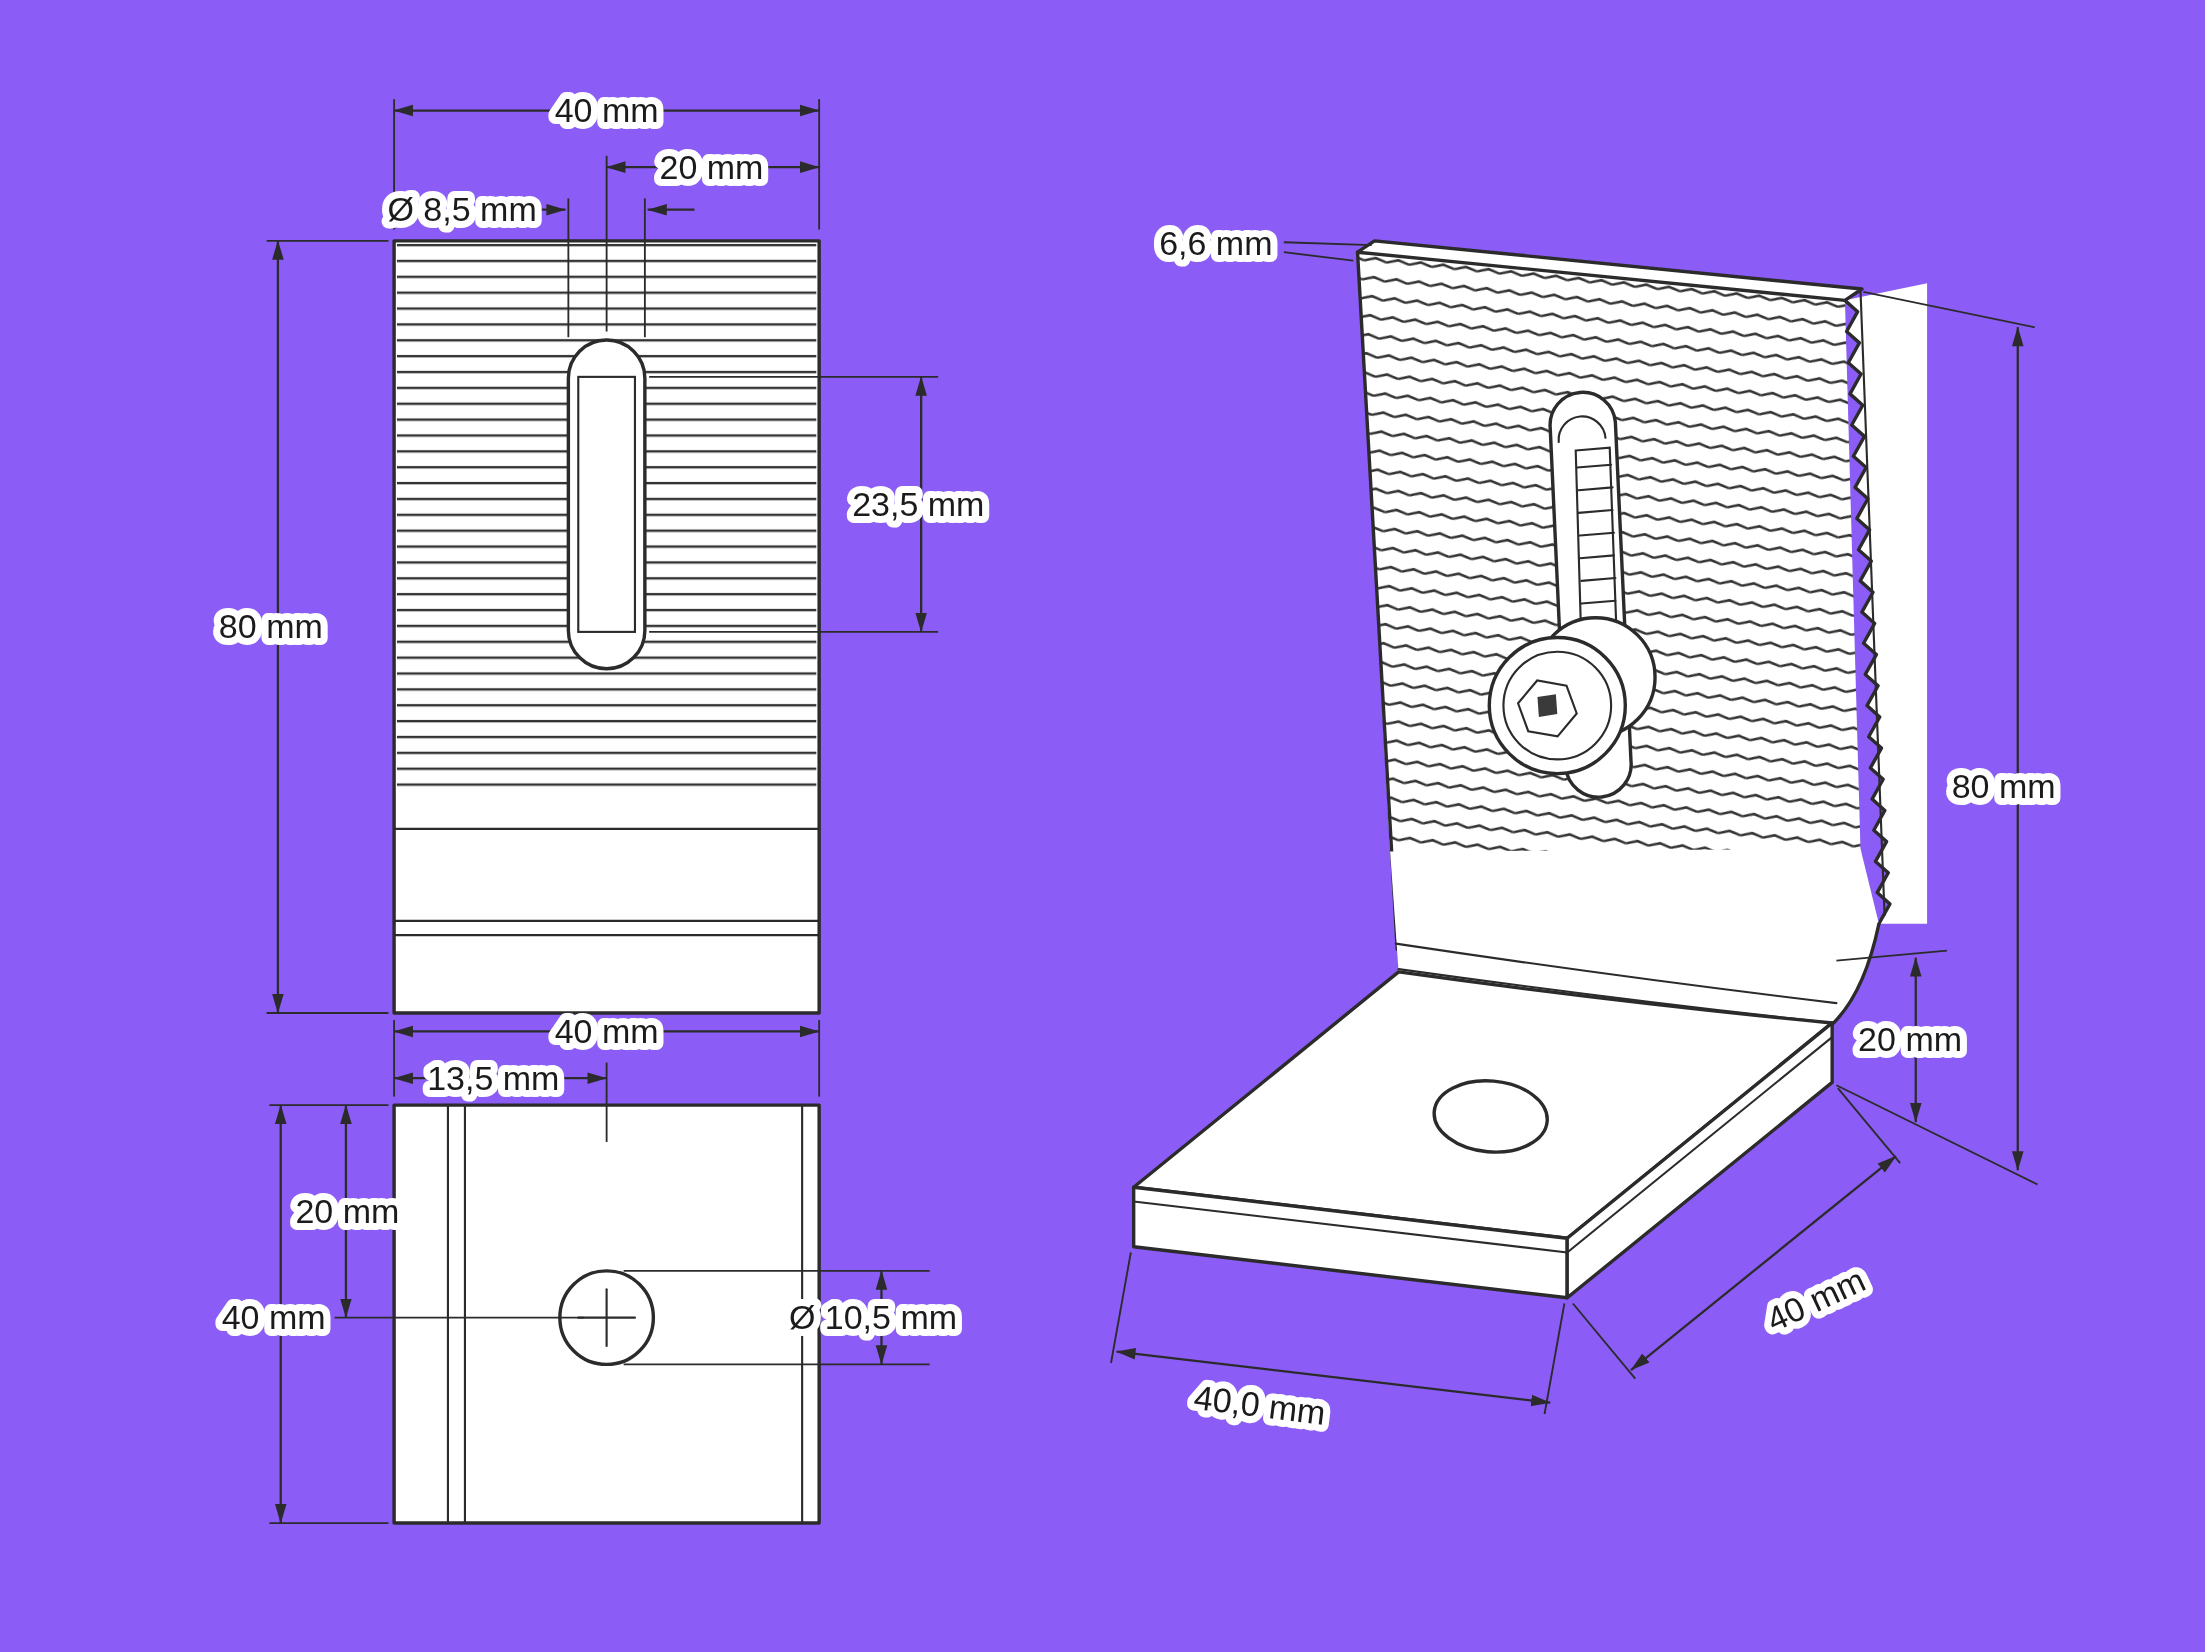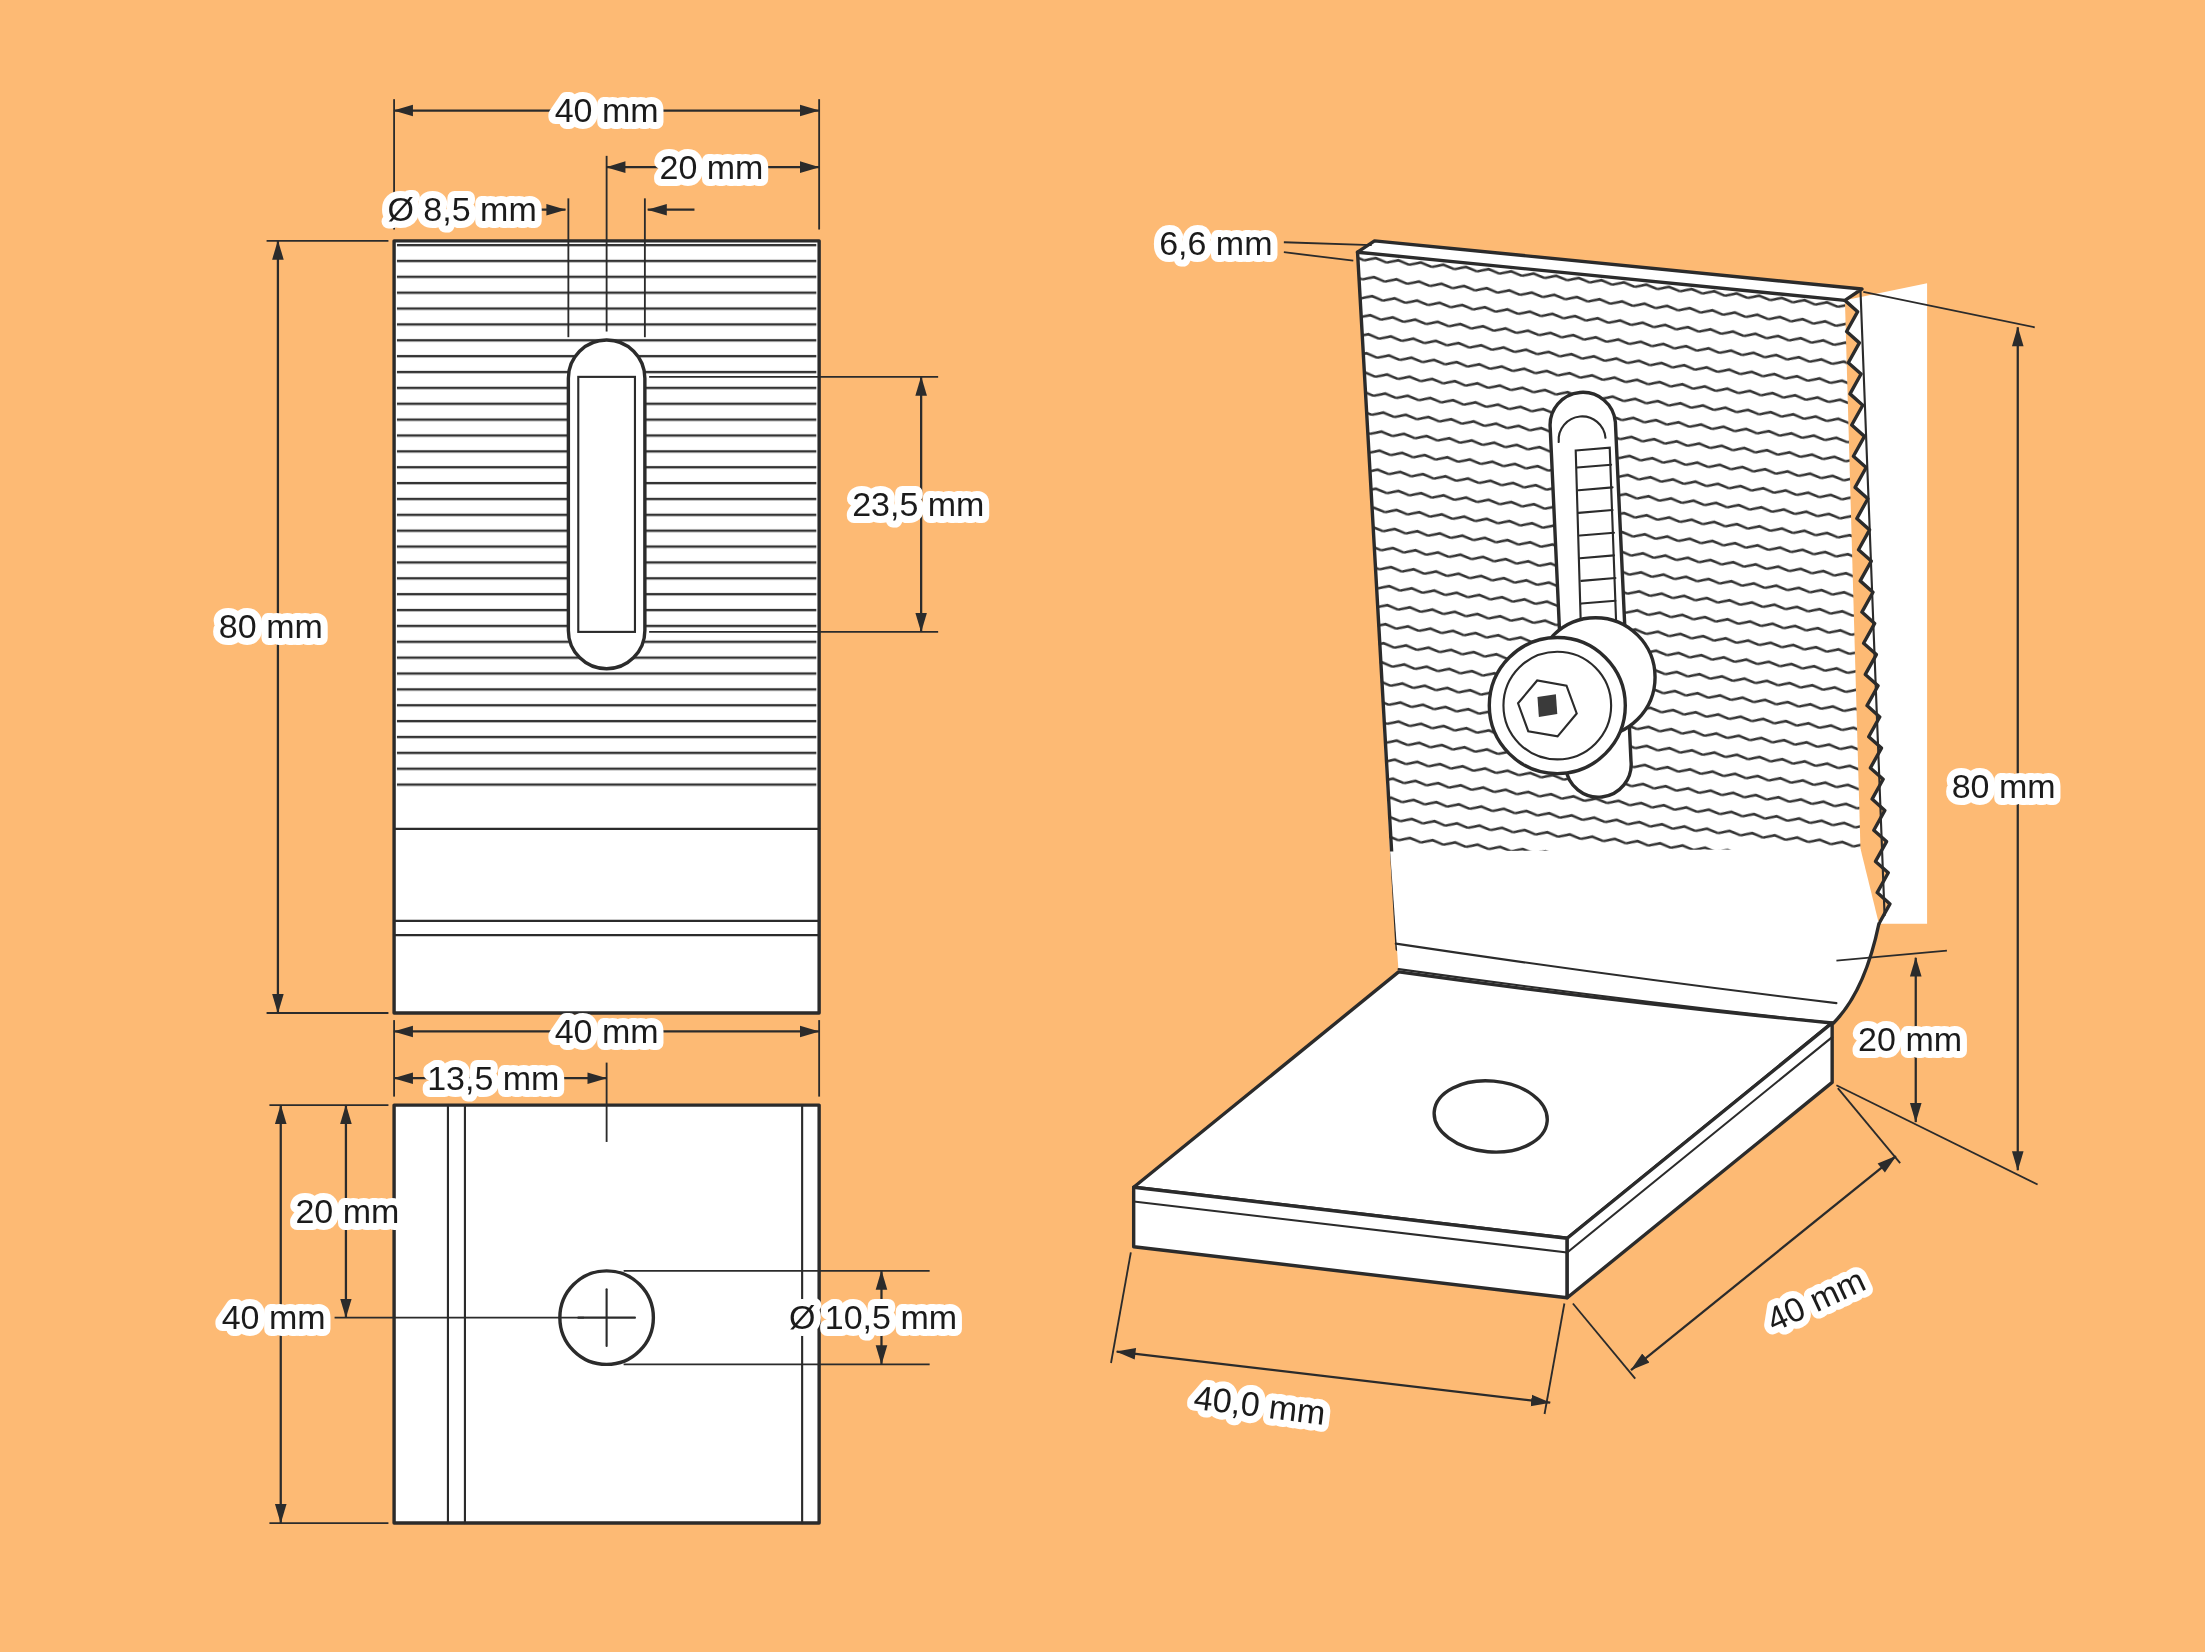--- a/index.html
+++ b/index.html
@@ -1,17 +1,17 @@
 <!DOCTYPE html>
 <html style="font-size:9.8px"><head>
 <meta charset="utf-8">
 <style>
   html,body{margin:0;padding:0;background:#ffffff;}
   body{width:2205px;height:1652px;}
-  .stage{width:2205px;height:1652px;background:#fdba74;}
+  .stage{width:2205px;height:1652px;background:#8b5cf6;}
   svg{display:block;width:2205px;height:1652px;}
   .edge{stroke:#2b2b2b;stroke-width:2.4;fill:none;stroke-linejoin:round;stroke-linecap:round;}
   .thin{stroke:#2b2b2b;stroke-width:1.5;fill:none;stroke-linecap:round;}
   .dim{stroke:#2b2b2b;stroke-width:1.6;fill:none;}
   .ext{stroke:#2b2b2b;stroke-width:1.3;fill:none;}
   .wfill{fill:#ffffff;}
   .lbl{font-family:"Liberation Sans",sans-serif;font-size:24px;fill:#1b1b1b;
        stroke:#ffffff;stroke-width:10px;paint-order:stroke;stroke-linejoin:round;
        text-anchor:middle;}
 </style>

